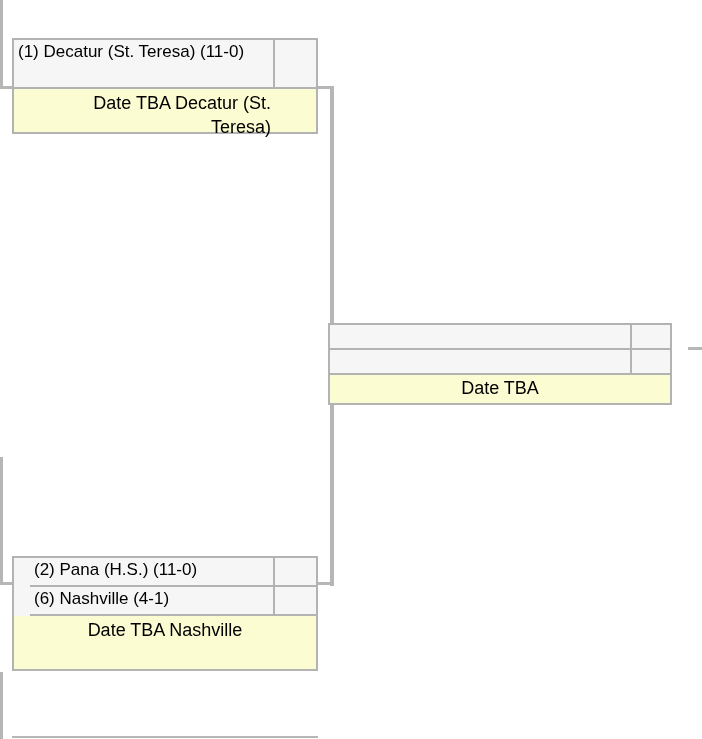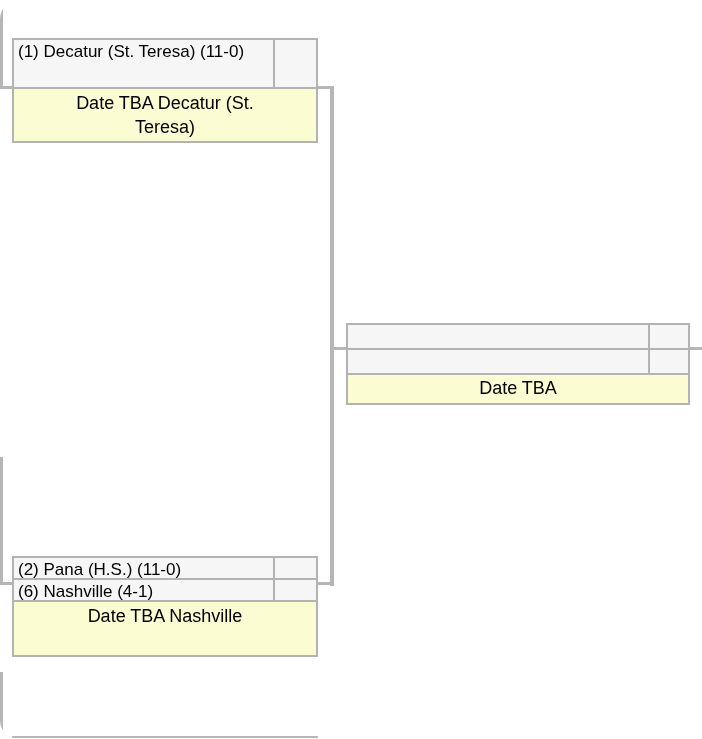--- a/index.html
+++ b/index.html
@@ -1,47 +1,47 @@
 <!DOCTYPE html>
 <html style="--line: #b6b6b6; --border: #b3b3b3; --cell: #f6f6f6; --result: #fcfcd3; --text: #000000;"><head>
 <meta charset="utf-8">
 <style>
   :root{
     --line:#b6b6b6; --border:#b3b3b3; --cell:#f6f6f6; --result:#fcfcd3; --text:#000;
   }
   *{ box-sizing:border-box; margin:0; padding:0; }
   html,body{ background:#fff; }
   body{ font-family:"Liberation Sans", sans-serif; color:var(--text); }
-  .canvas{ position:relative; width:702px; height:739px; background:#fff; overflow:hidden;border-radius:19px; }
+  .canvas{ position:relative; width:702px; height:739px; background:#fff; overflow:hidden; }
 
   
   .line{ position:absolute; background:var(--line); }
 
   
   .tbl{ position:absolute; border:2px solid var(--border); background:var(--cell); }
   .trow{ display:flex; border-bottom:2px solid var(--border); background:var(--cell); }
   .tname{ flex:1 1 auto; border-right:2px solid var(--border);
           font-size:17px; line-height:23.5px; padding:0 28px 0 4px;
           overflow:hidden; }
   .tscore{ flex:0 0 41px; font-size:17px; line-height:23.5px; text-align:center; }
   .tresult{ background:var(--result); text-align:center; font-size:18px; line-height:24px; }
 
   
   #m-top{ left:12px; top:38px; width:306px; }
   #m-top .trow{ height:49px; }
-  #m-top .tresult{ height:52px; padding:2px 45px 16px 45px; }
+  #m-top .tresult{ height:43px; padding:2px 45px 16px 45px;text-align:right; }
 
   
   #m-bot{ left:12px; top:556px; width:306px; }
-  #m-bot .trow{ height:22px; }
+  #m-bot .trow{ height:29px;margin-left:16px; }
   #m-bot .tname, #m-bot .tscore{ line-height:23px; }
   #m-bot .tresult{ height:53px; padding:2px 10px 0 10px; }
 
   
-  #m-fin{ left:346px; top:323px; width:344px; }
+  #m-fin{ left:328px; top:323px; width:344px; }
   #m-fin .trow{ height:25px; }
   #m-fin .tname{ padding:0 4px; }
   #m-fin .tscore{ flex:0 0 38px; }
   #m-fin .tresult{ height:28px; padding:1px 10px 0 10px; }
 </style>
 </head>
 <body>
 
 <div class="canvas">
 

